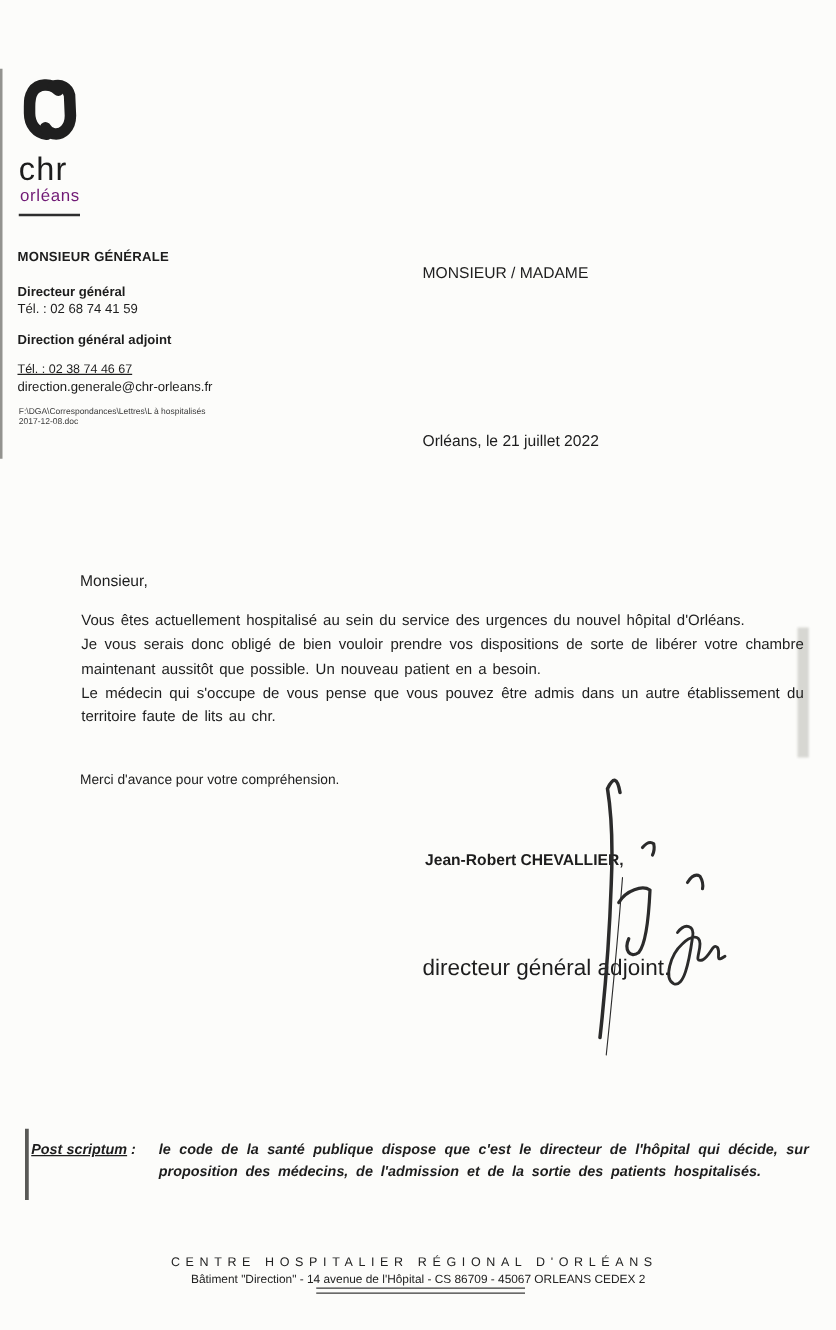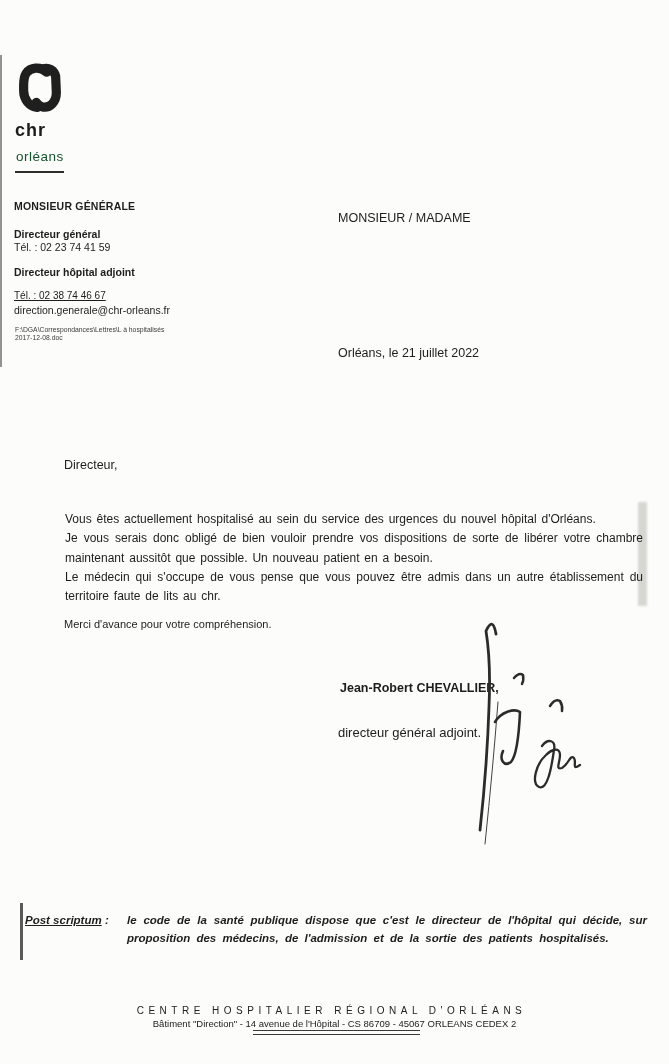--- a/index.html
+++ b/index.html
@@ -10,43 +10,43 @@
   }
   .abs{position:absolute;}
 
   
   .edge-left-top{left:0;top:55px;width:2px;height:312px;background:#5a5a56;opacity:.65;}
   .edge-left-ps{left:20px;top:903px;width:3px;height:57px;background:#2f2f2d;opacity:.8;}
   .edge-right-body{left:638px;top:502px;width:9px;height:104px;background:#b9b9b2;opacity:.55;filter:blur(1px);}
 
   
   .logo-icon{left:17px;top:62px;}
-  .logo-brand{left:15px;top:120px;font-size:18px;font-weight:bold;letter-spacing:1px;color:#1c1c1c;}
-  .logo-city{left:16px;top:149px;font-size:13.5px;letter-spacing:.5px;color:#14532d;}
+  .logo-brand{left:15px;top:120px;font-size:26px;font-weight:normal;letter-spacing:1px;color:#1c1c1c;}
+  .logo-city{left:16px;top:149px;font-size:13.5px;letter-spacing:.5px;color:#701a75;}
   .logo-rule{left:15px;top:171px;width:49px;border-top:2px solid #2e2e2e;height:0;}
 
   
   .dept{left:14px;top:200px;font-size:10.5px;font-weight:bold;letter-spacing:.2px;}
   .c0-title{left:14px;top:228px;font-size:10.5px;font-weight:bold;}
   .c0-phone{left:14px;top:241px;font-size:10.5px;}
   .c1-title{left:14px;top:266px;font-size:10.5px;font-weight:bold;}
   .c1-phone{left:14px;top:290px;font-size:10px;text-decoration:underline;}
   .email{left:14px;top:304px;font-size:10.5px;}
   .fileref{left:15px;top:326px;font-size:6.8px;line-height:8px;color:#3a3a3a;}
 
   .recipient{left:338px;top:199px;font-size:12.5px;margin-top:12px;}
   .dateline{left:338px;top:346px;font-size:12.5px;}
 
   .salutation{left:64px;top:458px;font-size:12.5px;}
-  .body-par{left:65px;top:510px;width:578px;font-size:12px;line-height:19.3px;
+  .body-par{left:65px;top:487px;width:578px;font-size:12px;line-height:19.3px;
             text-align:justify;word-spacing:1.5px;}
   .closing{left:64px;top:618px;font-size:11px;}
 
   .sig-name{left:340px;top:681px;font-size:12.5px;font-weight:bold;}
-  .sig-title{left:338px;top:725px;font-size:13px;}
+  .sig-title{left:338px;top:764px;font-size:18px;}
   .sig-svg{left:452px;top:612px;z-index:3;}
 
   
   .ps{left:25px;top:911px;width:622px;display:flex;font-size:11.5px;
       font-weight:bold;font-style:italic;line-height:18px;}
   .ps-label-wrap{width:100px;flex:0 0 100px;white-space:nowrap;}
   .ps-label{text-decoration:underline;}
   .ps-text{flex:1;text-align:justify;word-spacing:3px;margin-left:2px;}
 
   
@@ -72,33 +72,33 @@
         <path d="M 25 6 C 31 4 36.5 7 37.8 13 L 38.5 29 C 38.5 38.5 32 44.5 25 43 C 22 42.3 20 40.5 19 38.5"></path>
       </g>
     </svg>
   </div>
   <div class="abs logo-brand">chr</div>
   <div class="abs logo-city">orléans</div>
   <div class="abs logo-rule"></div>
 
   <div class="abs dept">MONSIEUR GÉNÉRALE</div>
   <div class="abs c0-title">Directeur général</div>
-  <div class="abs c0-phone">Tél. : 02 23 74 41 59</div>
-  <div class="abs c1-title">Directeur hôpital adjoint</div>
+  <div class="abs c0-phone">Tél. : 02 68 74 41 59</div>
+  <div class="abs c1-title">Direction général adjoint</div>
   <div class="abs c1-phone">Tél. : 02 38 74 46 67</div>
   <div class="abs email">direction.generale@chr-orleans.fr</div>
   <div class="abs fileref">
     <div>F:\DGA\Correspondances\Lettres\L à hospitalisés</div>
     <div>2017-12-08.doc</div>
   </div>
 
   <div class="abs recipient">MONSIEUR / MADAME</div>
   <div class="abs dateline">Orléans, le 21 juillet 2022</div>
 
-  <div class="abs salutation">Directeur,</div>
+  <div class="abs salutation">Monsieur,</div>
   <div class="abs body-par">
     <div>Vous êtes actuellement hospitalisé au sein du service des urgences du nouvel hôpital d'Orléans.</div>
     <div>Je vous serais donc obligé de bien vouloir prendre vos dispositions de sorte de libérer votre chambre maintenant aussitôt que possible. Un nouveau patient en a besoin.</div>
     <div>Le médecin qui s'occupe de vous pense que vous pouvez être admis dans un autre établissement du territoire faute de lits au chr.</div>
   </div>
   <div class="abs closing">Merci d'avance pour votre compréhension.</div>
 
   <div class="abs sig-name">Jean-Robert CHEVALLIER,</div>
   <div class="abs sig-title">directeur général adjoint.</div>
   <div class="abs sig-svg">

